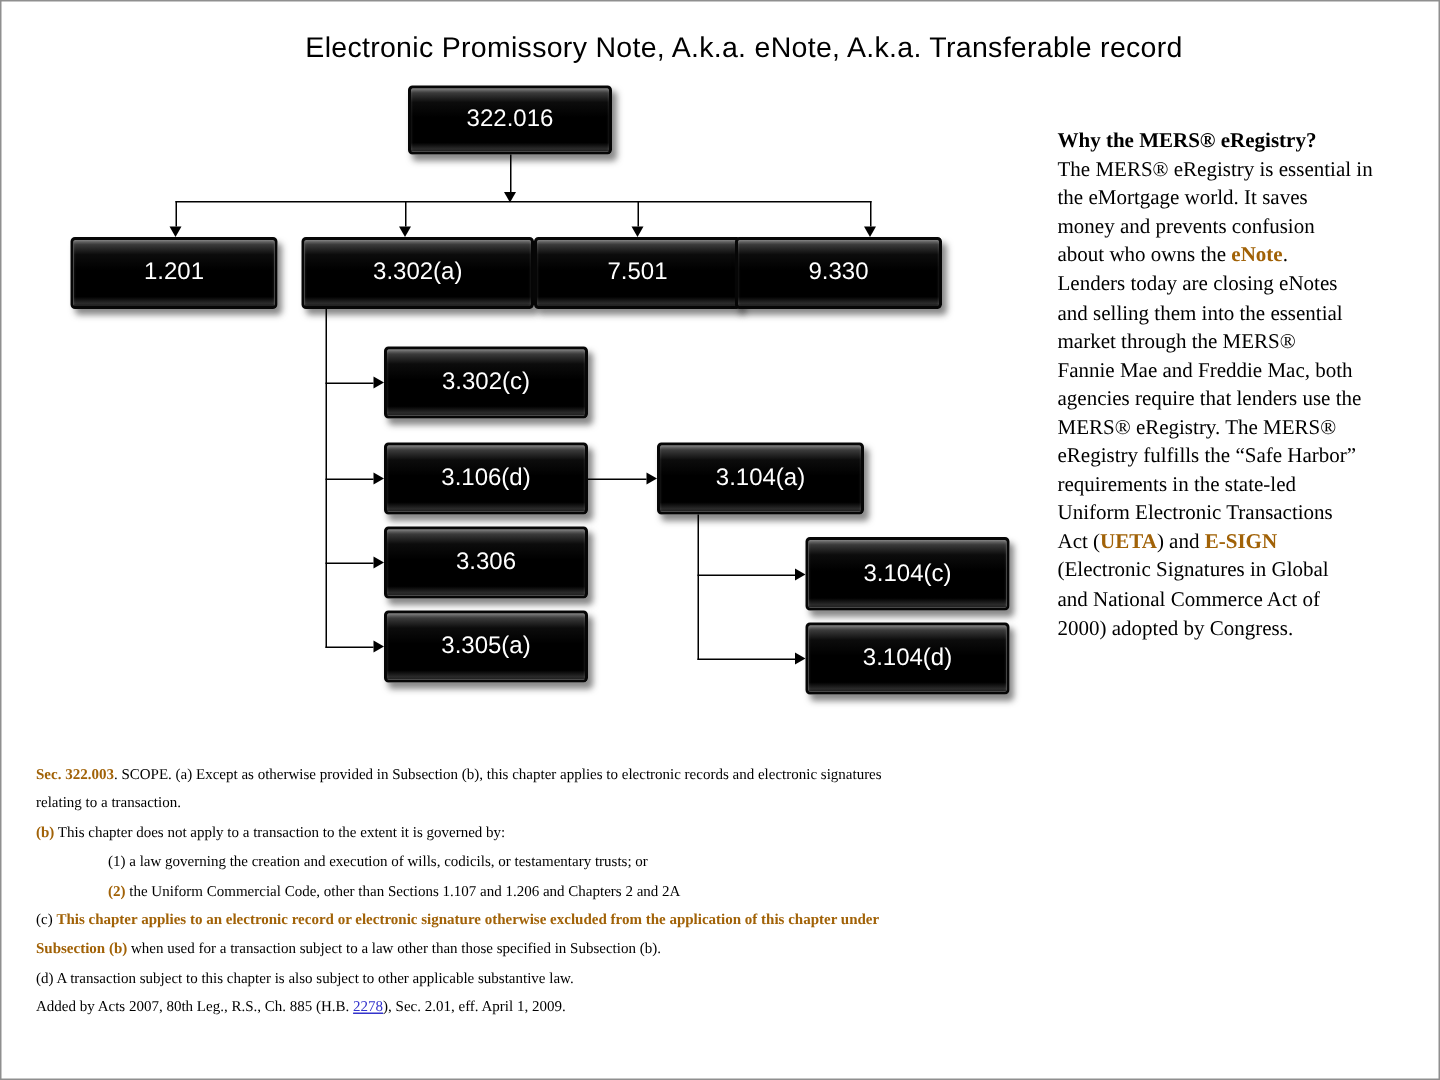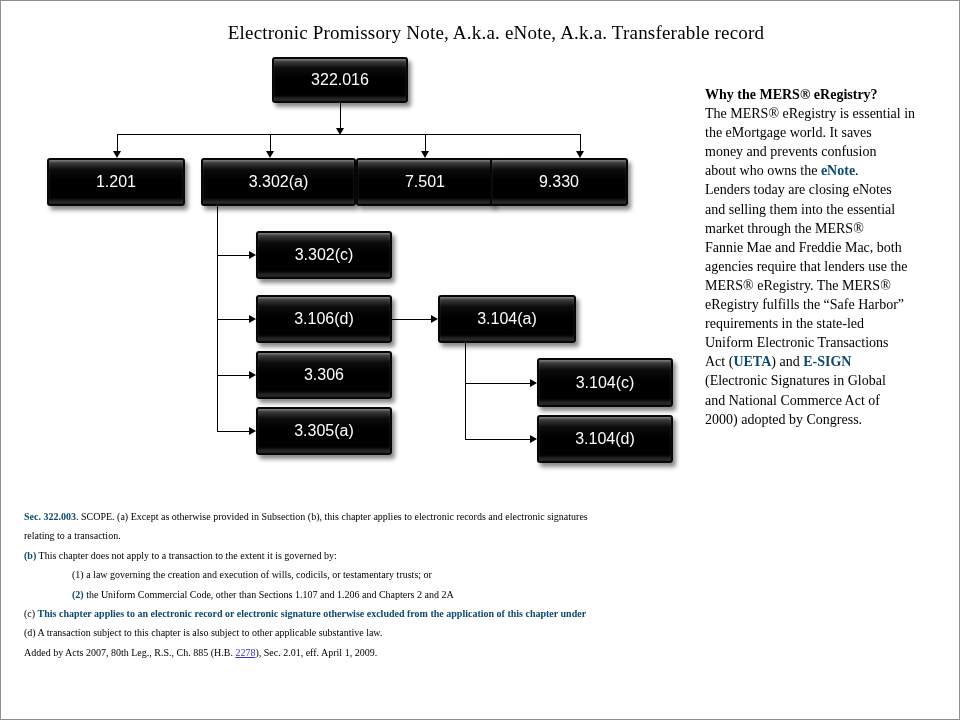--- a/index.html
+++ b/index.html
@@ -4,21 +4,21 @@
 <style>
   html,body{margin:0;padding:0;background:#fff;}
   .slide{
     position:relative;width:960px;height:720px;background:#fff;overflow:hidden;
     outline:1px solid #8f8f8f;outline-offset:-1px;
     font-family:"Liberation Serif",serif;
   }
   .title{
     position:absolute;top:22px;left:0;width:960px;box-sizing:border-box;
     padding-left:32px;text-align:center;
-    font-family:Liberation Serif, serif;font-size:19px;color:#000;letter-spacing:.2px;
+    font-family:Liberation Sans, sans-serif;font-size:19px;color:#000;letter-spacing:.2px;
     white-space:nowrap;
   }
   .chart{position:absolute;left:0;top:0;width:960px;height:500px;}
   .node{
     position:absolute;display:flex;align-items:center;justify-content:center;
     color:#fff;font-family:"Liberation Sans",sans-serif;font-size:16px;
     background:linear-gradient(180deg,#7a7a7a 0%,#3a3a3a 7%,#0c0c0c 22%,#000 46%,#000 86%,#2b2b2b 96%,#101010 100%);
     border:2px solid #060606;border-radius:3px;box-sizing:border-box;
     box-shadow:3px 4px 4px rgba(40,40,40,.55), inset 0 0 2px rgba(255,255,255,.18);
   }
@@ -31,21 +31,21 @@
     font-size:14px;line-height:19.1px;color:#000;
   }
   .legal{
     position:absolute;left:24px;top:507px;width:930px;
     font-size:10px;line-height:19.4px;color:#000;
   }
   .tline{white-space:nowrap;}
   .tline.indent{padding-left:48px;}
   .seg-plain{color:#000;}
   .seg-bold{color:#000;font-weight:bold;}
-  .seg-redbold{color:#0c4a6e;font-weight:bold;text-align:right;}
+  .seg-redbold{color:#a16207;font-weight:bold;text-align:right;}
   a.seg-link{color:#3333cc;text-decoration:underline;cursor:pointer;}
 </style>
 </head>
 <body>
 
 <div class="slide">
 
   <div class="title">Electronic Promissory Note, A.k.a. eNote, A.k.a. Transferable record</div>
 
   <div class="chart">
@@ -117,17 +117,18 @@
       <div class="tline"><span class="seg-plain">2000) adopted by Congress.</span></div>
     </div>
 
   <div class="legal">
       <div class="tline"><span class="seg-redbold">Sec. 322.003</span><span class="seg-plain">. SCOPE. (a) Except as otherwise provided in Subsection (b), this chapter applies to electronic records and electronic signatures</span></div>
       <div class="tline"><span class="seg-plain">relating to a transaction.</span></div>
       <div class="tline"><span class="seg-redbold">(b)</span><span class="seg-plain"> This chapter does not apply to a transaction to the extent it is governed by:</span></div>
       <div class="tline indent"><span class="seg-plain">(1) a law governing the creation and execution of wills, codicils, or testamentary trusts; or</span></div>
       <div class="tline indent"><span class="seg-redbold">(2)</span><span class="seg-plain"> the Uniform Commercial Code, other than Sections 1.107 and 1.206 and Chapters 2 and 2A</span></div>
       <div class="tline"><span class="seg-plain">(c) </span><span class="seg-redbold">This chapter applies to an electronic record or electronic signature otherwise excluded from the application of this chapter under</span></div>
+      <div class="tline"><span class="seg-redbold">Subsection (b)</span><span class="seg-plain"> when used for a transaction subject to a law other than those specified in Subsection (b).</span></div>
       <div class="tline"><span class="seg-plain">(d) A transaction subject to this chapter is also subject to other applicable substantive law.</span></div>
       <div class="tline"><span class="seg-plain">Added by Acts 2007, 80th Leg., R.S., Ch. 885 (H.B. </span><a class="seg-link" href="#">2278</a><span class="seg-plain">), Sec. 2.01, eff. April 1, 2009.</span></div>
     </div>
 
 </div>
 
 </body></html>

